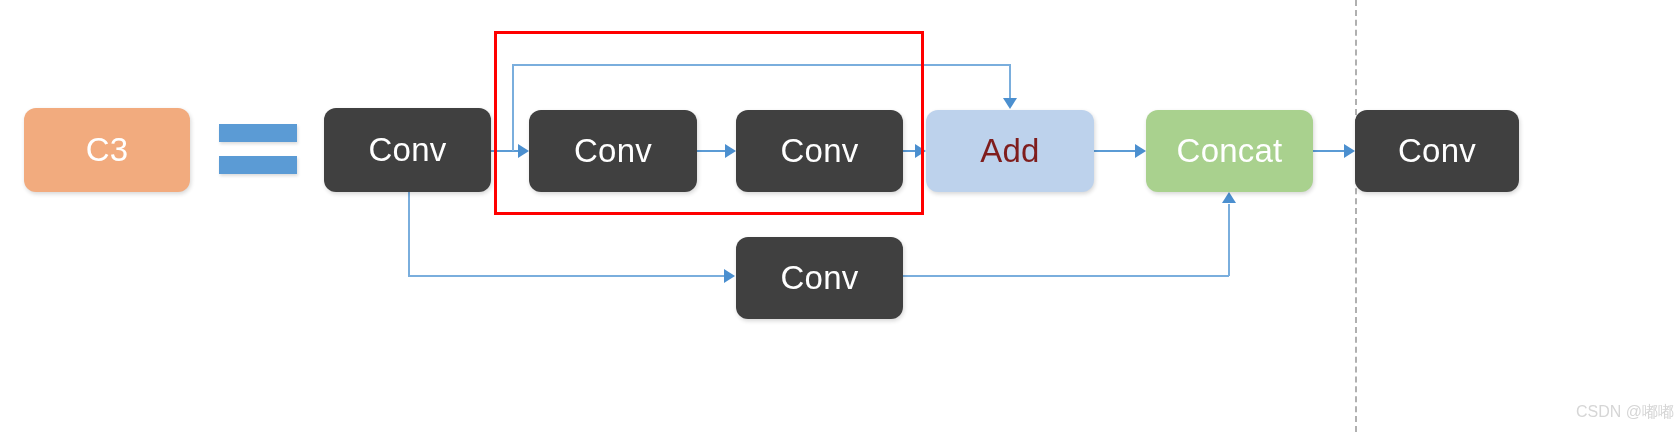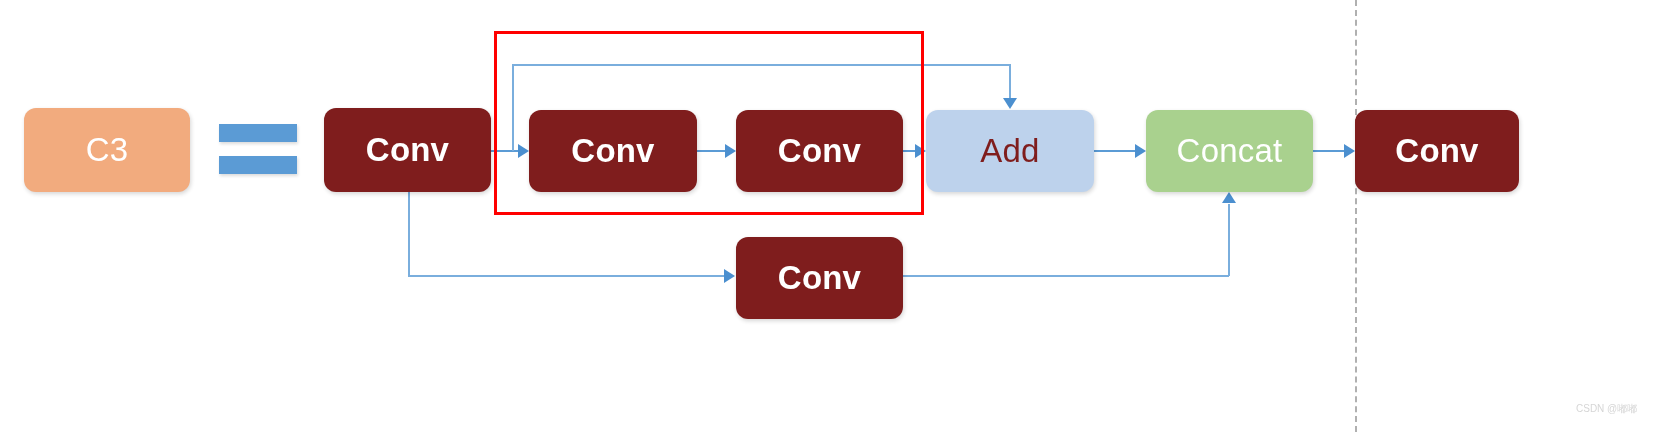--- a/index.html
+++ b/index.html
@@ -26,21 +26,21 @@
     color: #ffffff;
     font-size: 33px;
     font-family: "Liberation Sans", sans-serif;
     font-weight: 400;
     letter-spacing: 0.2px;
     box-shadow: 1px 2px 4px rgba(0,0,0,0.16);
     box-sizing: border-box;
     z-index: 3;
   }
   .node-c3    { background: #f2ab7e; }
-  .node-conv  { background: #7f1d1d; font-weight: bold; }
+  .node-conv  { background: #404040; }
   .node-add   { background: #bdd2ec; color: #7f1d1d; }
   .node-concat{ background: #a9d18e; }
 
   .eqbar {
     position: absolute;
     background: #5b9bd5;
     box-shadow: 1px 2px 3px rgba(0,0,0,0.14);
     z-index: 3;
   }
 
@@ -84,21 +84,21 @@
 
   .dashline {
     position: absolute;
     border-left: 2px dashed #b0b0b0;
     z-index: 1;
   }
 
   .watermark {
     position: absolute;
     color: #d6d6d6;
-    font-size: 10px;
+    font-size: 16px;
     font-family: "Liberation Sans", sans-serif;
     white-space: nowrap;
     z-index: 6;
   }
 </style>
 </head>
 <body>
 
 <div id="canvas">
 

